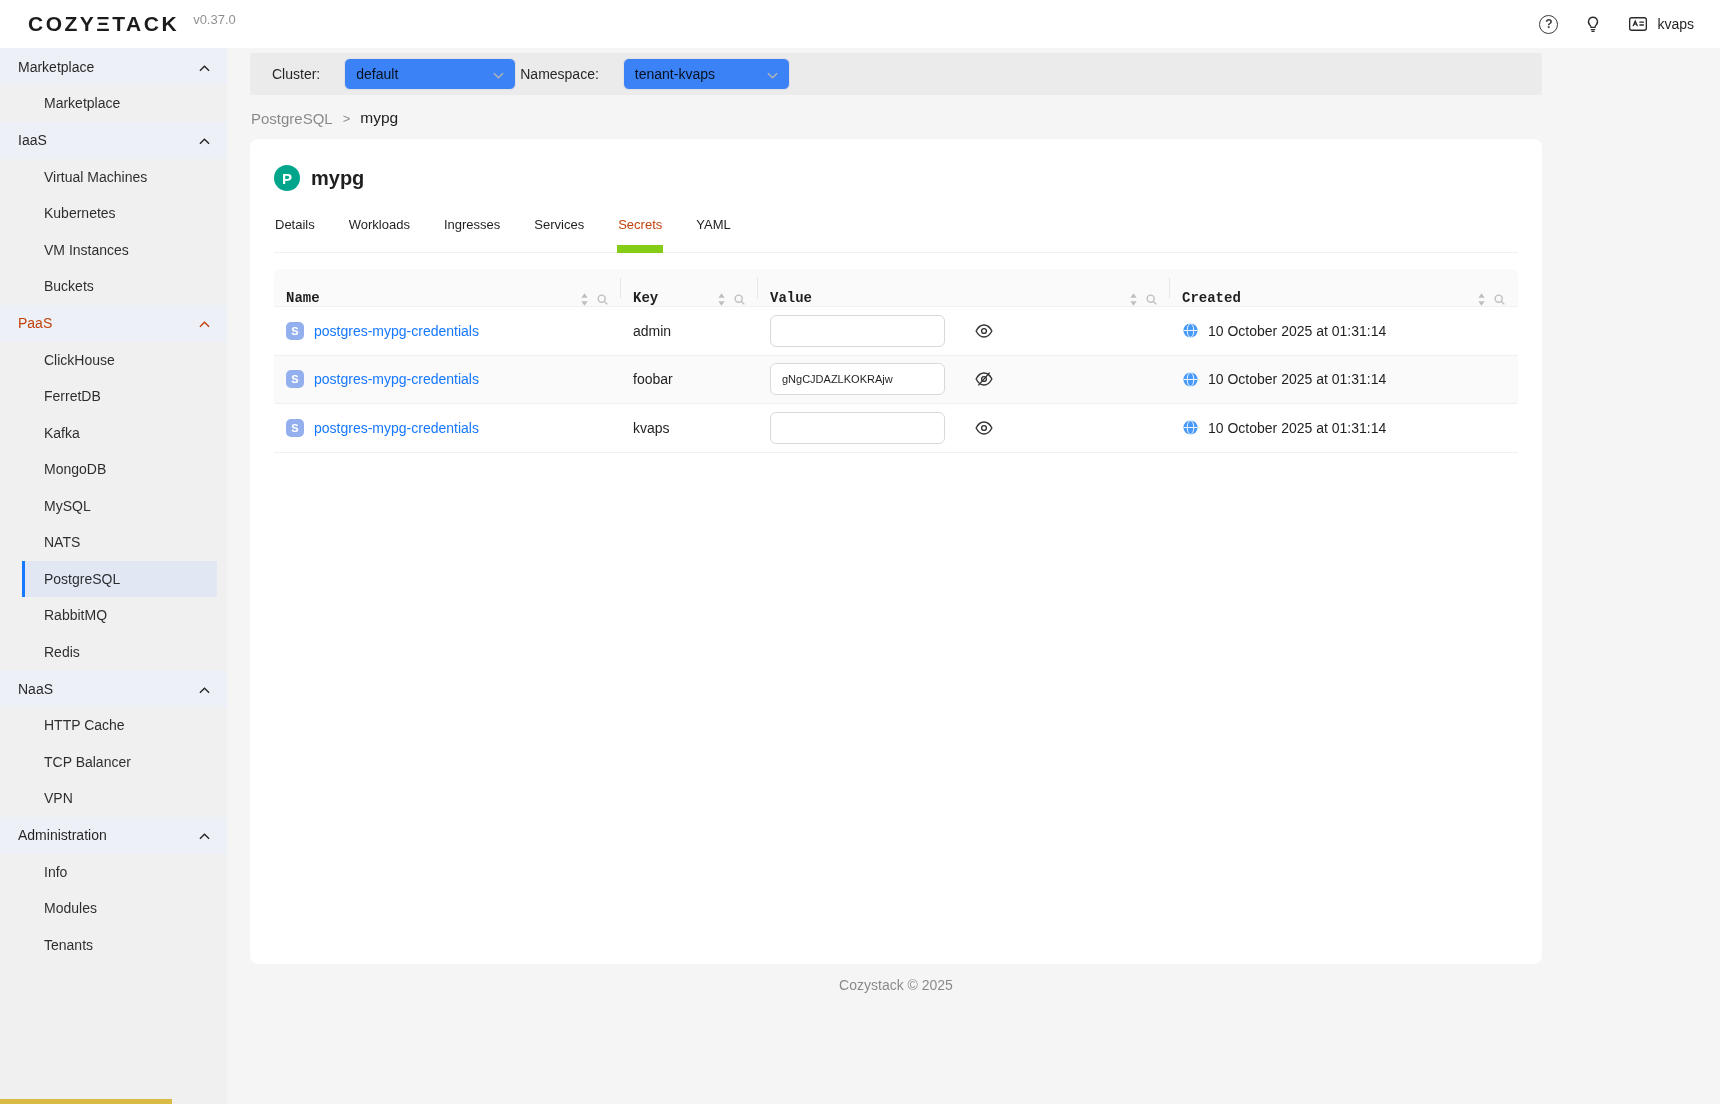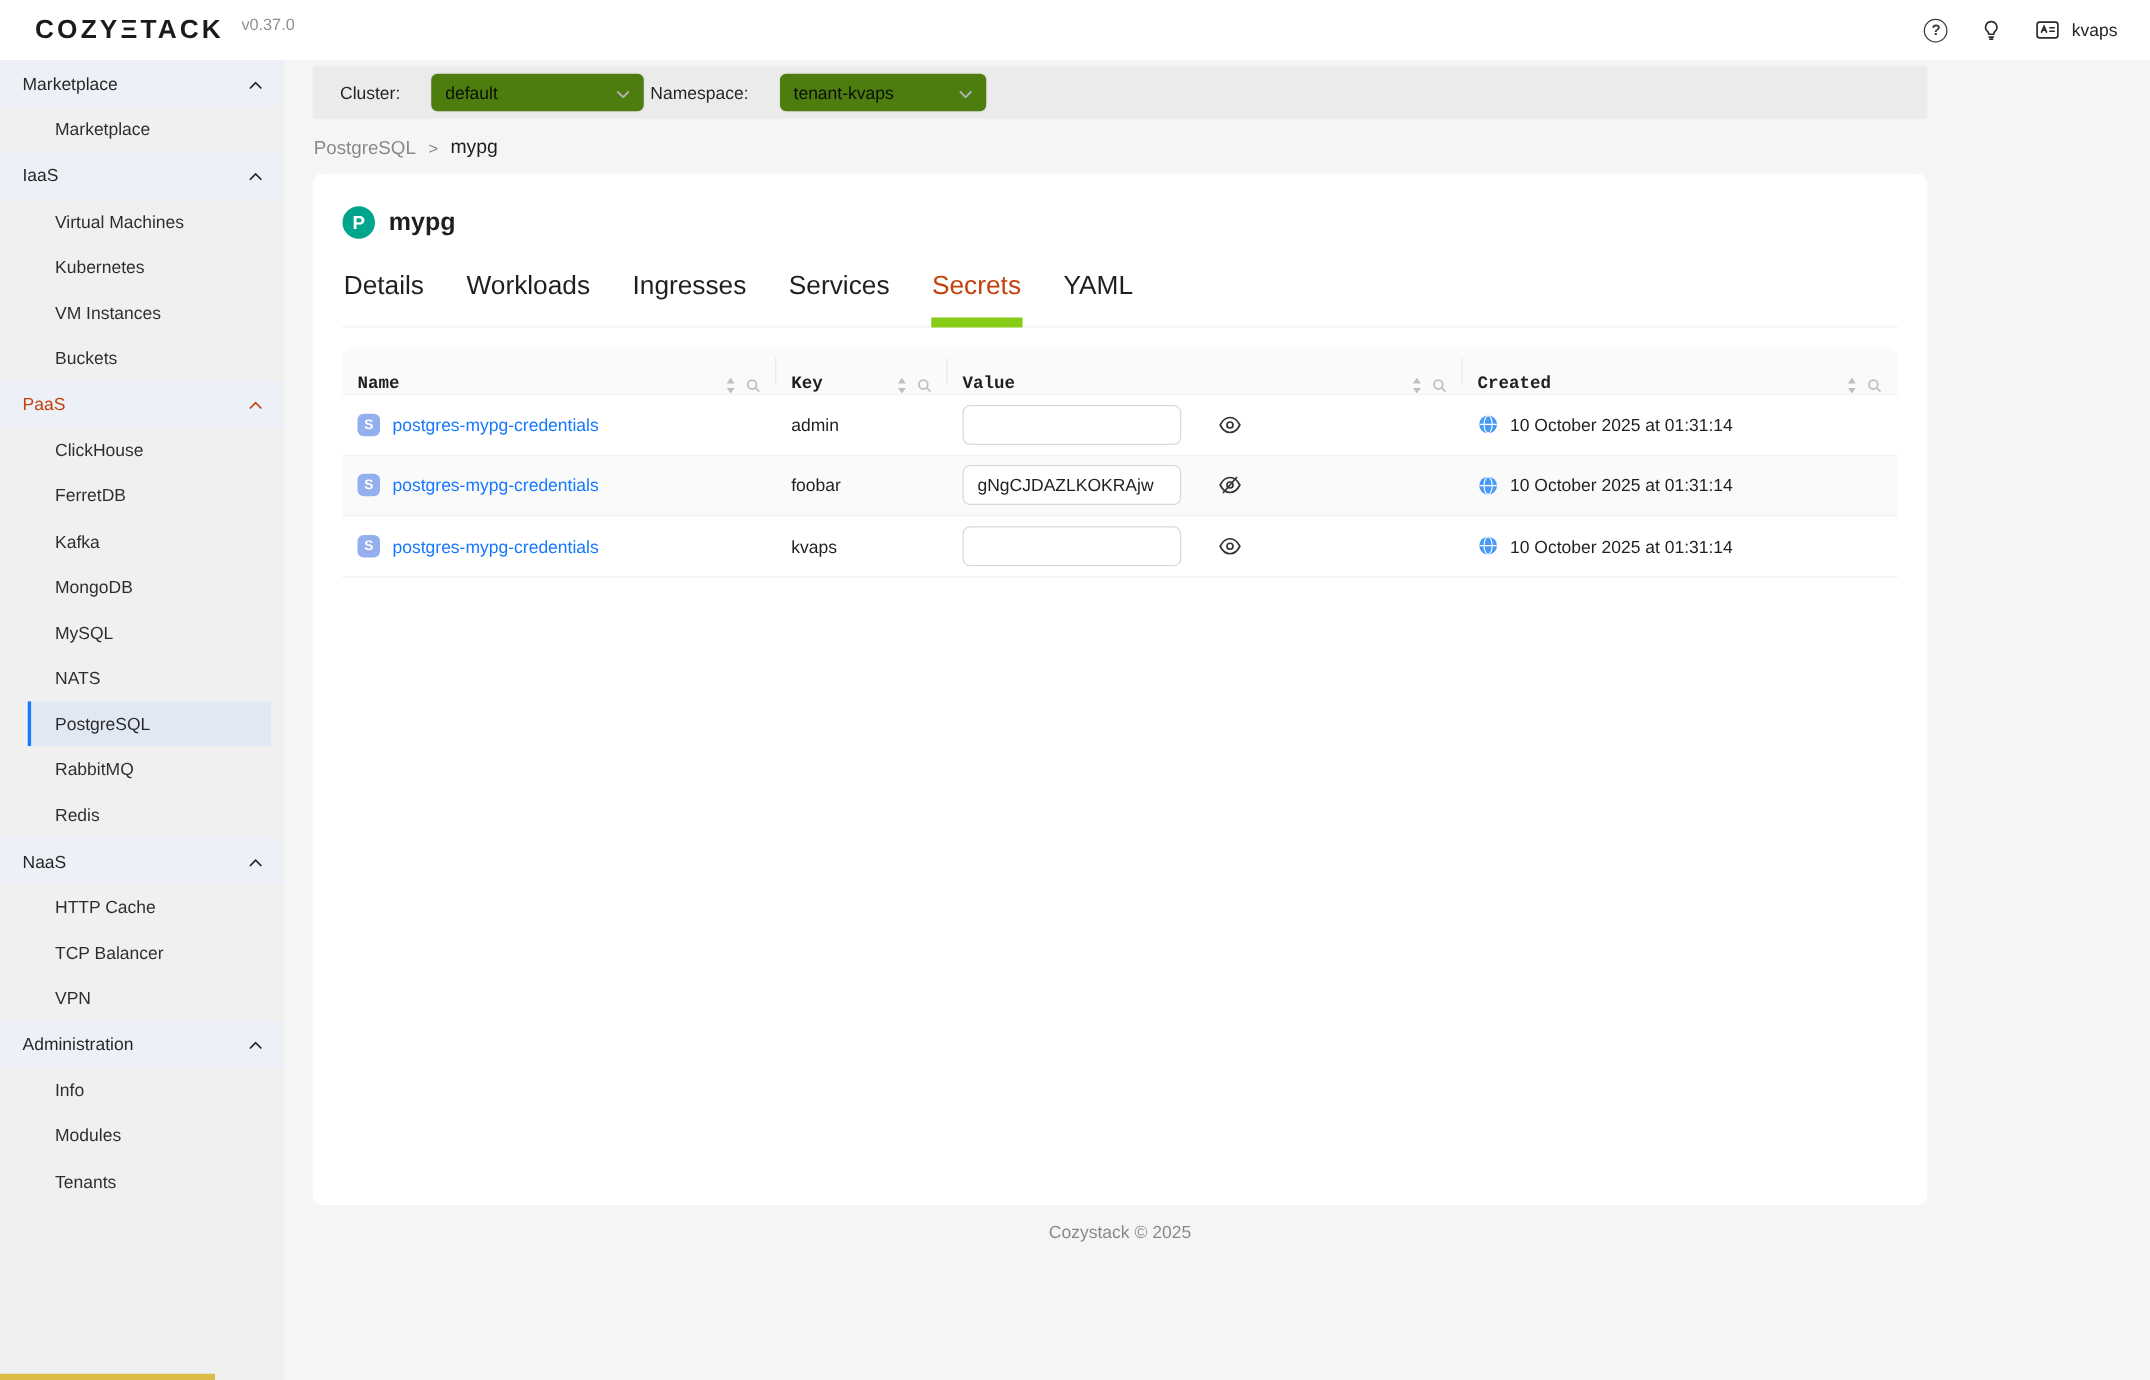--- a/index.html
+++ b/index.html
@@ -65,21 +65,21 @@
   
   .main { flex:1; overflow:hidden; }
   .content { width:1292px; margin:5px 0 0 23px; }
 
   .toolbar {
     height:42px; background:#ebebeb; border-radius:2px;
     display:flex; align-items:center; padding:0 22px;
   }
   .toolbar-label { color:rgba(0,0,0,0.85); margin-right:24px; }
   .select {
-    height:32px; background:#4d7c0f; border:1px solid #e2e2e2; border-radius:6px;
+    height:32px; background:#3b82f6; border:1px solid #e2e2e2; border-radius:6px;
     display:flex; align-items:center; justify-content:space-between;
     padding:0 11px; cursor:pointer;
   }
   .select-cluster { width:172px; }
   .select-namespace { width:167px; margin-right:0;align-items:center; }
   .ns-label { margin-left:4px; }
 
   .breadcrumb { display:flex; align-items:center; gap:10px; margin:14px 0 12px 1px; font-size:15px; }
   .crumb-parent { color:rgba(0,0,0,0.45); cursor:pointer; }
   .crumb-sep { color:rgba(0,0,0,0.45); font-size:13px; }
@@ -89,21 +89,21 @@
   .card { background:#fff; border-radius:8px; padding:24px; height:825px; }
   .card-title-row { display:flex; align-items:center; gap:11px; margin-top:2px; }
   .p-avatar {
     width:26px; height:26px; border-radius:50%; background:#00a58b;
     color:#fff; font-weight:700; font-size:15px;
     display:flex; align-items:center; justify-content:center;
   }
   .card-title { font-size:20px; font-weight:600; }
 
   .tabs { display:flex; gap:32px; margin-top:14px; border-bottom:1px solid #f0f0f0; }
-  .tab { padding:12px 1px 13px; font-size:21px; cursor:pointer; color:rgba(0,0,0,0.88); }
+  .tab { padding:12px 1px 13px; font-size:13px; cursor:pointer; color:rgba(0,0,0,0.88); }
   .tab.active { color:#c2410c; border-bottom:8px solid #84cc16; margin-bottom:-1px; }
 
   
   .table { margin-top:16px; }
   .thead {
     display:flex; background:#fafafa; height:38px; align-items:stretch;
     border-bottom:1px solid #f0f0f0; border-radius:8px 8px 0 0;
   }
   .th { display:flex; align-items:flex-end; padding:0 12px; font-weight:700; position:relative;font-family:Liberation Mono, monospace; }
   .th:not(:last-child)::after {
@@ -124,21 +124,21 @@
 
   .s-badge {
     width:18px; height:18px; min-width:18px; border-radius:5px; background:#94afee;
     color:#fff; font-size:11px; font-weight:700;
     display:flex; align-items:center; justify-content:center;
   }
   .secret-link { color:#1677ff; margin-left:10px; cursor:pointer; }
 
   .value-input {
     width:175px; height:32px; border:1px solid #d9d9d9; border-radius:6px;
-    padding:0 11px; font-size:14px; font-family:"Liberation Sans", sans-serif;
+    padding:0 11px; font-size:11px; font-family:"Liberation Sans", sans-serif;
     color:rgba(0,0,0,0.88); outline:none; background:#fff;
   }
   .eye-btn { margin-left:30px; display:flex; align-items:center; cursor:pointer; color:#333; }
 
   .globe { display:flex; align-items:center; margin-right:9px; }
 
   .footer { text-align:center; margin-top:13px; color:rgba(0,0,0,0.45); font-size:14px; }
 </style>
 </head>
 <body>

